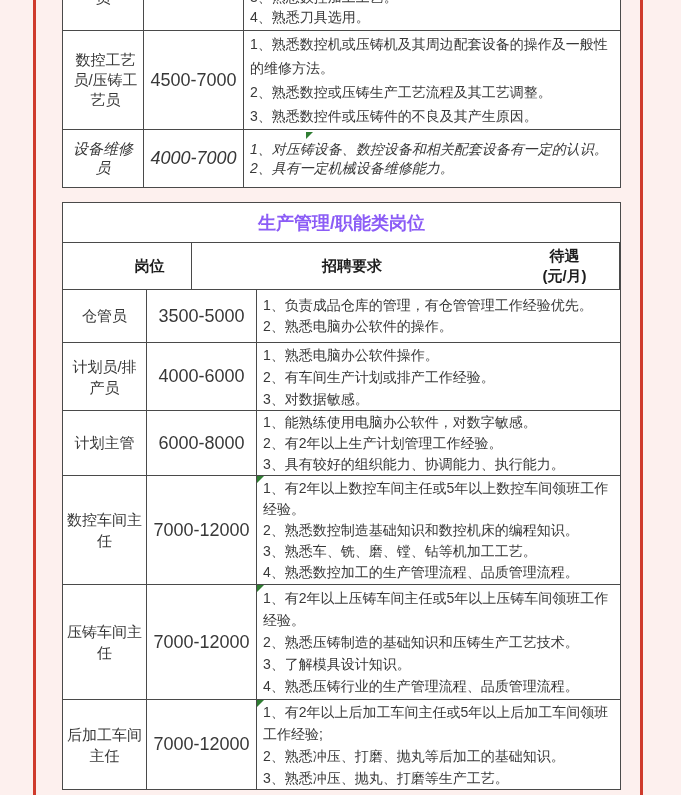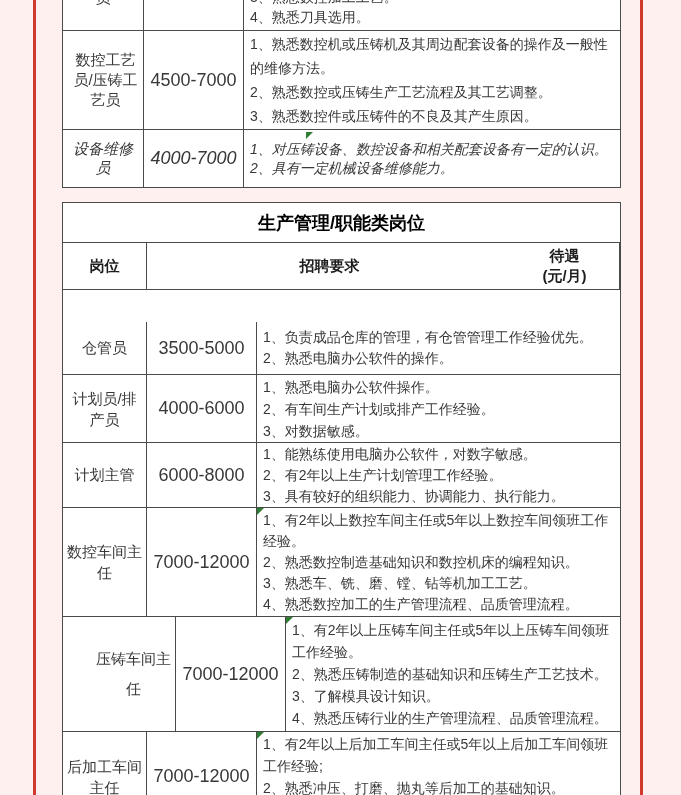--- a/index.html
+++ b/index.html
@@ -38,22 +38,22 @@
   #table2 .c-sal{width:110px;}
   #table2 .c-req{flex:1;}
 
   
   .row-clipped{height:120px;}
   .row-clipped .c-pos{align-items:flex-end;padding-bottom:22px;}
   .row-clipped .c-req{align-items:flex-end;padding-bottom:3px;line-height:20px;}
 
   .title-row{height:40px;display:flex;align-items:center;justify-content:center;
     border-bottom:1px solid #4a4a4a;box-sizing:border-box;}
-  .table-title{font-size:18px;font-weight:bold;color:#000000;}
-  .header-row{height:47px;}
+  .table-title{font-size:18px;font-weight:bold;color:#8b5cf6;}
+  .header-row{height:47px;padding-left:45px;}
   .header-row .cell{justify-content:center;text-align:center;font-weight:bold;
     font-size:15px;color:#1c1c1c;line-height:20px;}
 
   .note-triangle{
     position:absolute;top:0;left:0;width:0;height:0;
     border-top:7px solid #2f7d32;border-right:7px solid transparent;
   }
 </style>
 </head>
 <body>
@@ -88,21 +88,21 @@
   <div class="title-row">
     <span class="table-title">生产管理/职能类岗位</span>
   </div>
   <div class="trow header-row">
     <div class="cell colsep c-pos">岗位</div>
     <div class="cell c-req pre" style="justify-content:center;text-align:center;">招聘要求</div>
     <div class="cell colsep c-sal pre">待遇
 (元/月)</div>
   </div>
 
-  <div class="trow" style="height:53px;margin-top:32px;">
+  <div class="trow" style="height:53px;">
     <div class="cell colsep c-pos">仓管员</div>
     <div class="cell colsep c-sal">3500-5000</div>
     <div class="cell c-req pre" style="line-height:21px;">1、负责成品仓库的管理，有仓管管理工作经验优先。
 2、熟悉电脑办公软件的操作。</div>
   </div>
 
   <div class="trow" style="height:68px;">
     <div class="cell colsep c-pos" style="line-height:21px;">计划员/排产员</div>
     <div class="cell colsep c-sal">4000-6000</div>
     <div class="cell c-req pre" style="line-height:22px;">1、熟悉电脑办公软件操作。
@@ -121,21 +121,21 @@
   <div class="trow" style="height:109px;">
     <div class="cell colsep c-pos" style="line-height:21px;">数控车间主任</div>
     <div class="cell colsep c-sal">7000-12000</div>
     <div class="cell c-req pre" style="line-height:21px;">1、有2年以上数控车间主任或5年以上数控车间领班工作经验。
 2、熟悉数控制造基础知识和数控机床的编程知识。
 3、熟悉车、铣、磨、镗、钻等机加工工艺。
 4、熟悉数控加工的生产管理流程、品质管理流程。<span class="note-triangle"></span></div>
   </div>
 
   <div class="trow" style="height:115px;">
-    <div class="cell colsep c-pos" style="line-height:30px;margin-left:29px;">压铸车间主任</div>
+    <div class="cell colsep c-pos" style="line-height:21px;">压铸车间主任</div>
     <div class="cell colsep c-sal">7000-12000</div>
     <div class="cell c-req pre" style="line-height:22px;">1、有2年以上压铸车间主任或5年以上压铸车间领班工作经验。
 2、熟悉压铸制造的基础知识和压铸生产工艺技术。
 3、了解模具设计知识。
 4、熟悉压铸行业的生产管理流程、品质管理流程。<span class="note-triangle"></span></div>
   </div>
 
   <div class="trow last" style="height:89px;">
     <div class="cell colsep c-pos" style="line-height:21px;">后加工车间主任</div>
     <div class="cell colsep c-sal">7000-12000</div>

